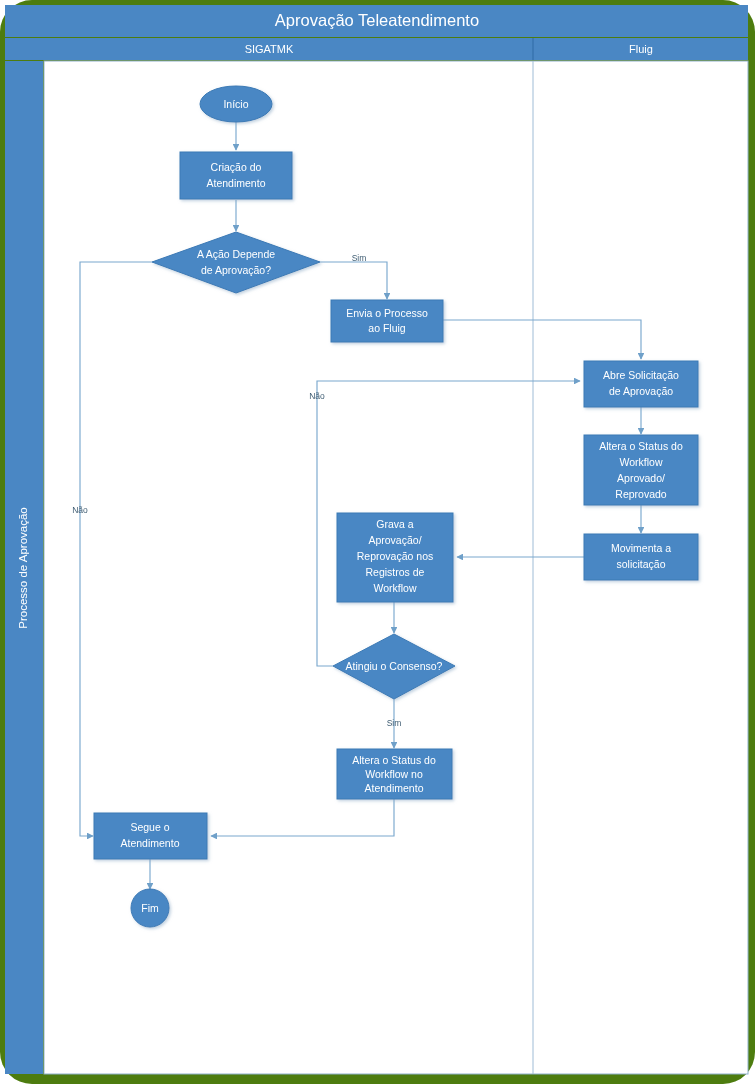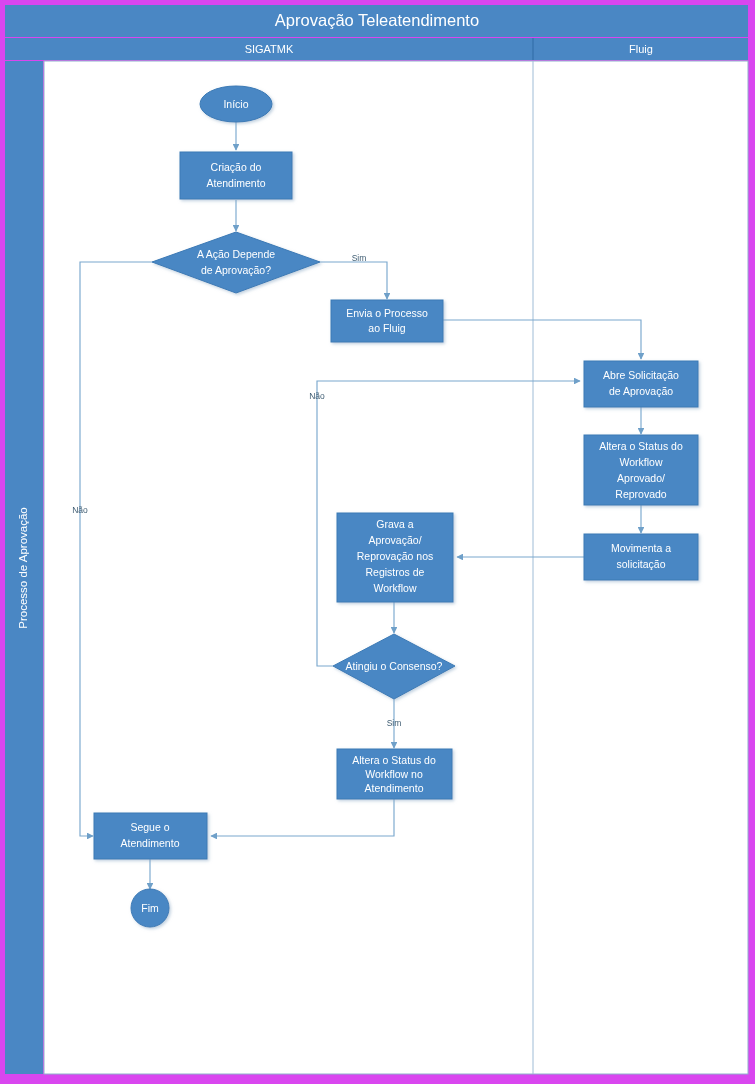--- a/index.html
+++ b/index.html
@@ -10,21 +10,22 @@
   body {
     width: 755px;
     height: 1084px;
     font-family: "Liberation Sans", sans-serif;
     overflow: hidden;
   }
   #diagram-root {
     position: relative;
     width: 755px;
     height: 1084px;
-    background: #d946ef;
+    background: #4d7c0f;
+    border-radius: 32px;
   }
   svg#flow {
     display: block;
     width: 755px;
     height: 1084px;
   }
   .node-text {
     fill: #ffffff;
     font-family: "Liberation Sans", sans-serif;
     font-size: 10.5px;

